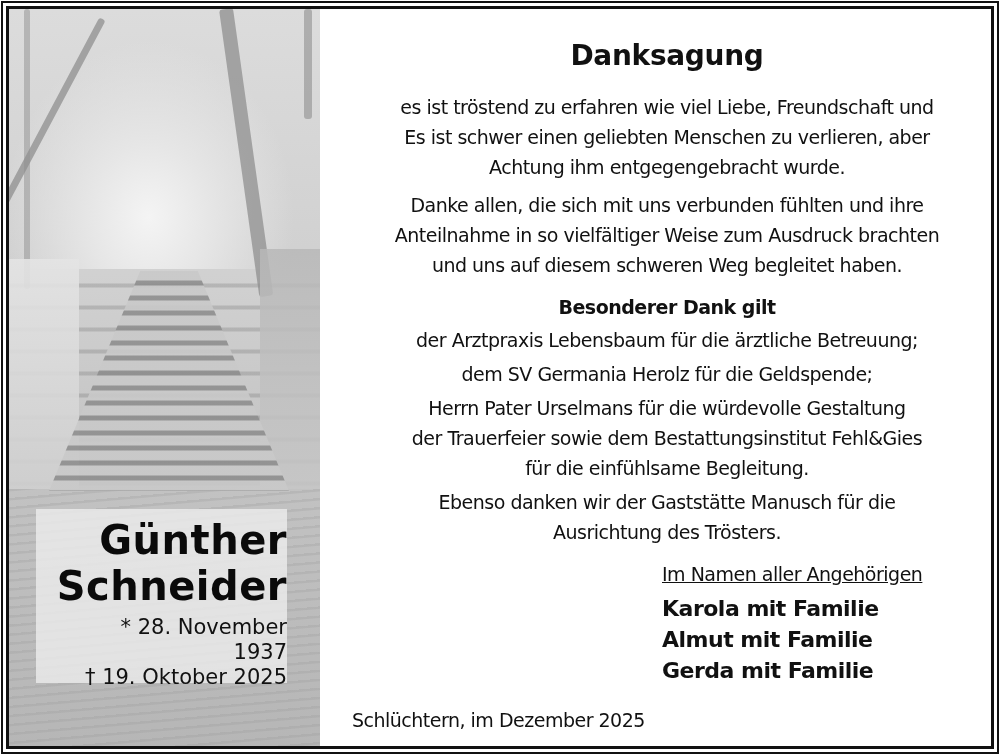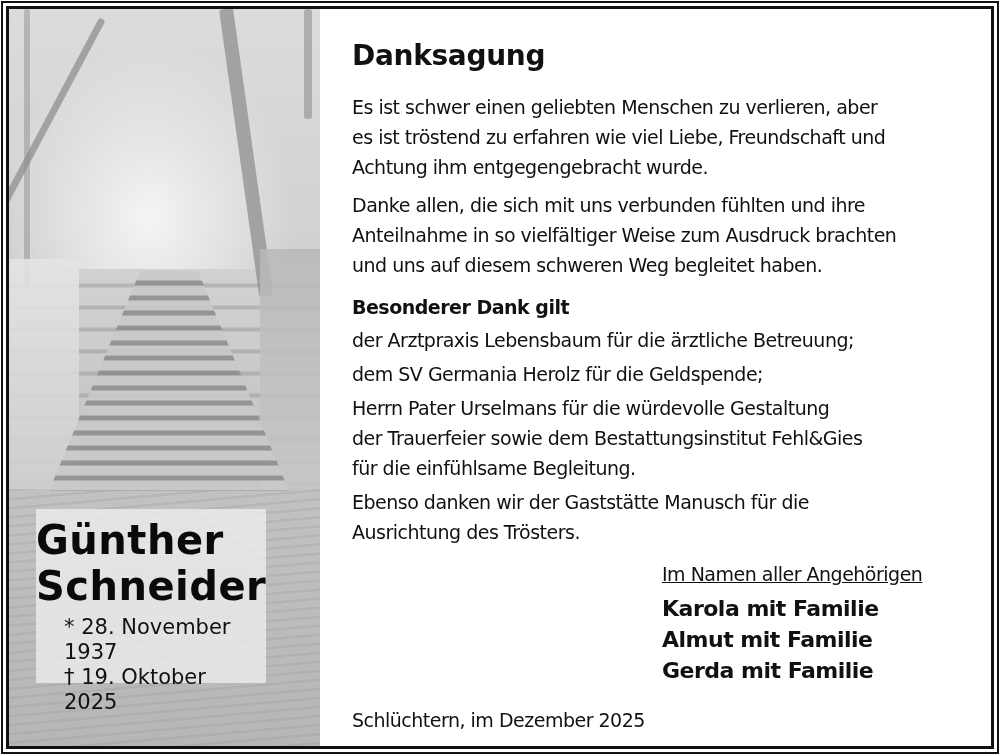--- a/index.html
+++ b/index.html
@@ -49,37 +49,38 @@
     }
     .photo .ground {
       position: absolute; left: 0; top: 480px; width: 311px; height: 257px;
       background:
         repeating-linear-gradient(175deg, rgba(150,150,150,0.25) 0px, rgba(150,150,150,0.25) 2px, rgba(0,0,0,0) 3px, rgba(0,0,0,0) 9px),
         linear-gradient(180deg, #c2c2c2, #b6b6b6);
     }
 
     
     .name-box {
-      position: absolute; left: 27px; top: 500px; width: 230px; height: 174px;
+      position: absolute; left: 27px; top: 500px; width: 251px; height: 174px;
       background: rgba(236,236,236,0.82);
-      text-align: left;
+      text-align: right;
       font-family: "DejaVu Sans", sans-serif;
     }
     .name-first, .name-last {
       display: block; font-weight: bold; font-size: 40px; line-height: 46px; color: #0a0a0a;
       letter-spacing: 0.5px;
     }
     .name-first { margin-top: 8px; }
     .dates { margin-top: 6px; padding-left: 28px; }
     .date-line { display: block; font-size: 21px; line-height: 25px; color: #111111; font-family: "DejaVu Sans", sans-serif; }
 
     
     .text-panel {
       position: absolute; left: 343px; top: 27px; width: 630px;
       font-family: "DejaVu Sans", sans-serif;
+      text-align: center;
     }
     .heading { font-size: 28px; font-weight: bold; line-height: 40px; margin-bottom: 16px; letter-spacing: -0.3px; }
     .para { font-size: 19px; line-height: 30px; letter-spacing: -0.5px; }
     .para b { font-weight: normal; }
     .p1 { margin-bottom: 8px; }
     .p2 { margin-bottom: 12px; }
     .sub-heading { font-size: 19px; font-weight: bold; line-height: 30px; margin-bottom: 3px; letter-spacing: -0.5px; }
     .thanks-line { font-size: 19px; line-height: 30px; letter-spacing: -0.5px; }
     .gap-small { margin-bottom: 4px; }
 
@@ -116,22 +117,22 @@
         <span class="date-line">* 28. November 1937</span>
         <span class="date-line">† 19. Oktober 2025</span>
       </div>
     </div>
   </div>
 
   <div class="text-panel">
     <div class="heading">Danksagung</div>
 
     <div class="para p1">
+      <div>es ist tröstend zu erfahren wie viel Liebe, Freundschaft und</div>
       <div>Es ist schwer einen geliebten Menschen zu verlieren, aber</div>
-      <div>es ist tröstend zu erfahren wie viel Liebe, Freundschaft und</div>
       <div>Achtung ihm entgegengebracht wurde.</div>
     </div>
 
     <div class="para p2">
       <div><b>Danke</b><span> allen, die sich mit uns verbunden fühlten und ihre</span></div>
       <div>Anteilnahme in so vielfältiger Weise zum Ausdruck brachten</div>
       <div>und uns auf diesem schweren Weg begleitet haben.</div>
     </div>
 
     <div class="sub-heading">Besonderer Dank gilt</div>

